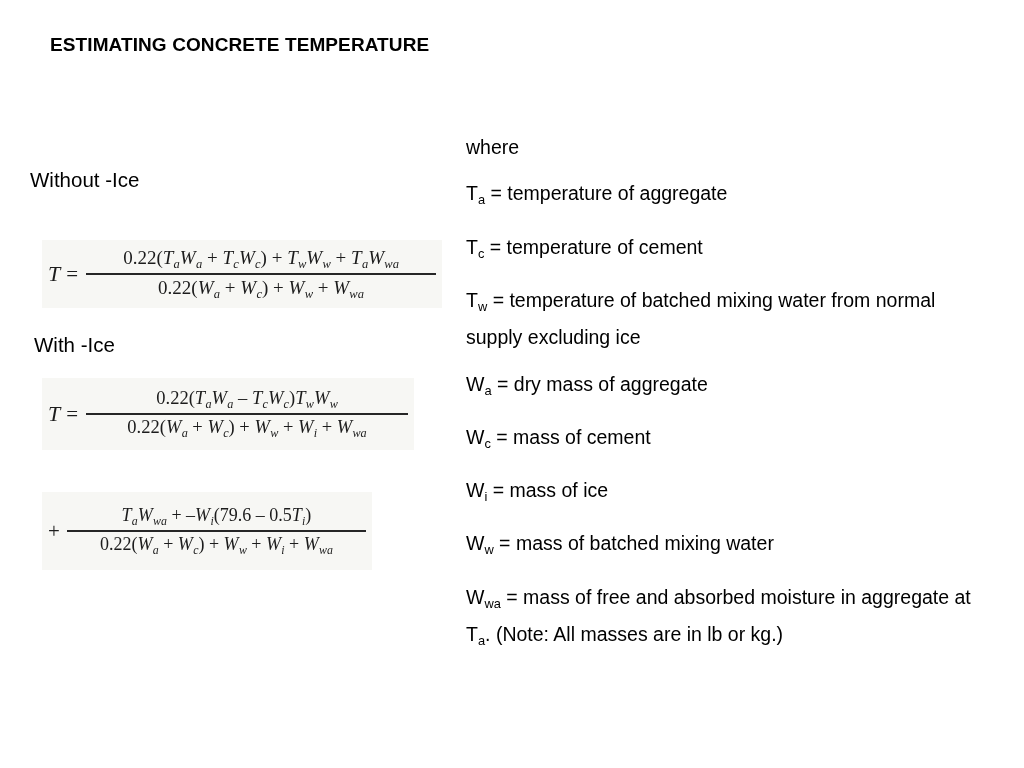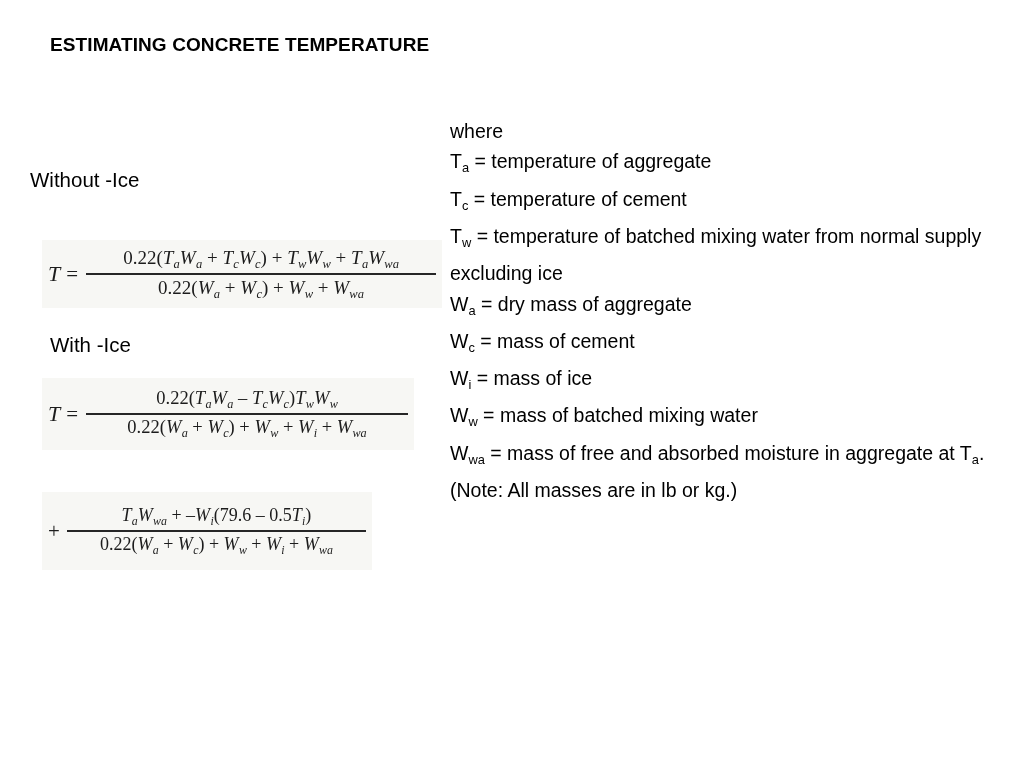--- a/index.html
+++ b/index.html
@@ -50,21 +50,21 @@
     position: absolute;
     left: 30px;
     top: 166px;
     font-size: 20.5px;
     line-height: 28px;
     text-align: center;
   }
 
   .label-with {
     position: absolute;
-    left: 50px;
+    left: 34px;
     top: 331px;
     font-size: 20.5px;
     line-height: 28px;
   }
 
   
   .eq {
     position: absolute;
     background: #f7f7f4;
     font-family: "Liberation Serif", serif;
@@ -139,21 +139,21 @@
   
   .where-block {
     position: absolute;
     left: 450px;
     top: 116px;
     width: 540px;
     font-size: 19.5px;
     line-height: 30.4px;
   }
   .where-block p {
-    margin: 0;
+    margin: 16px;
     white-space: normal;
   }
   .where-block .vsub {
     font-size: 0.66em;
     vertical-align: -0.3em;
   }
 </style>
 </head>
 <body>
 

